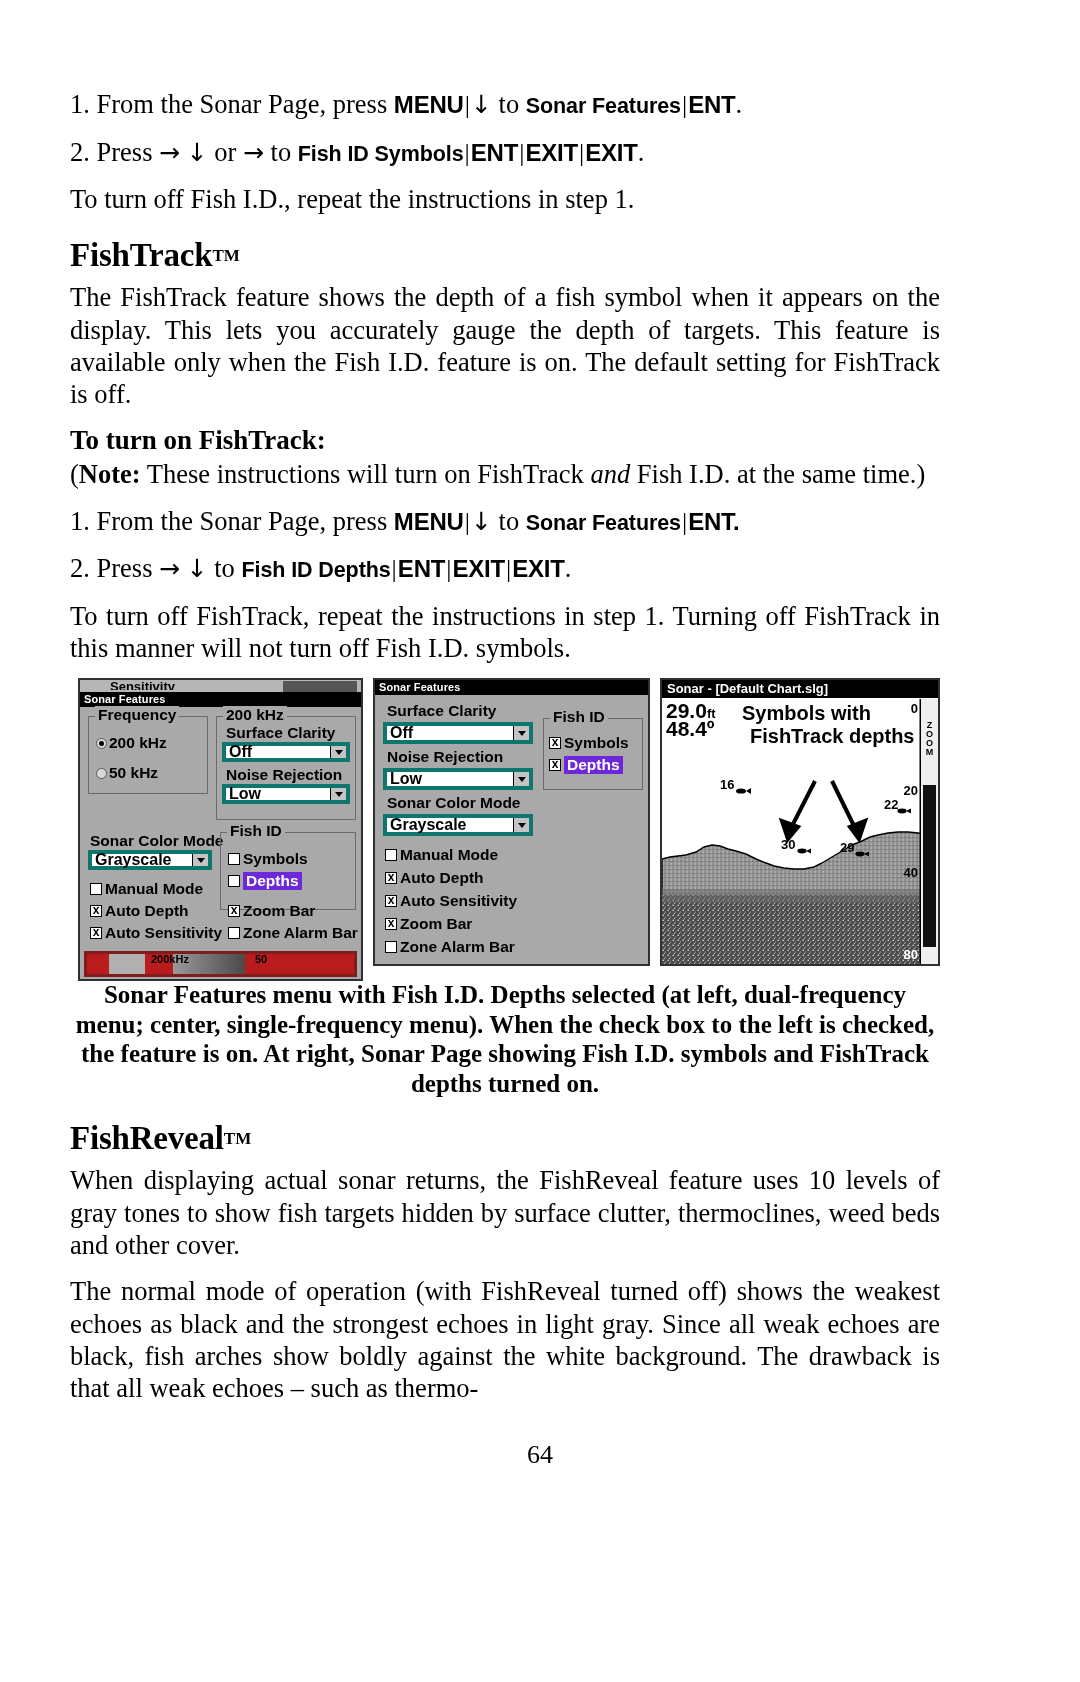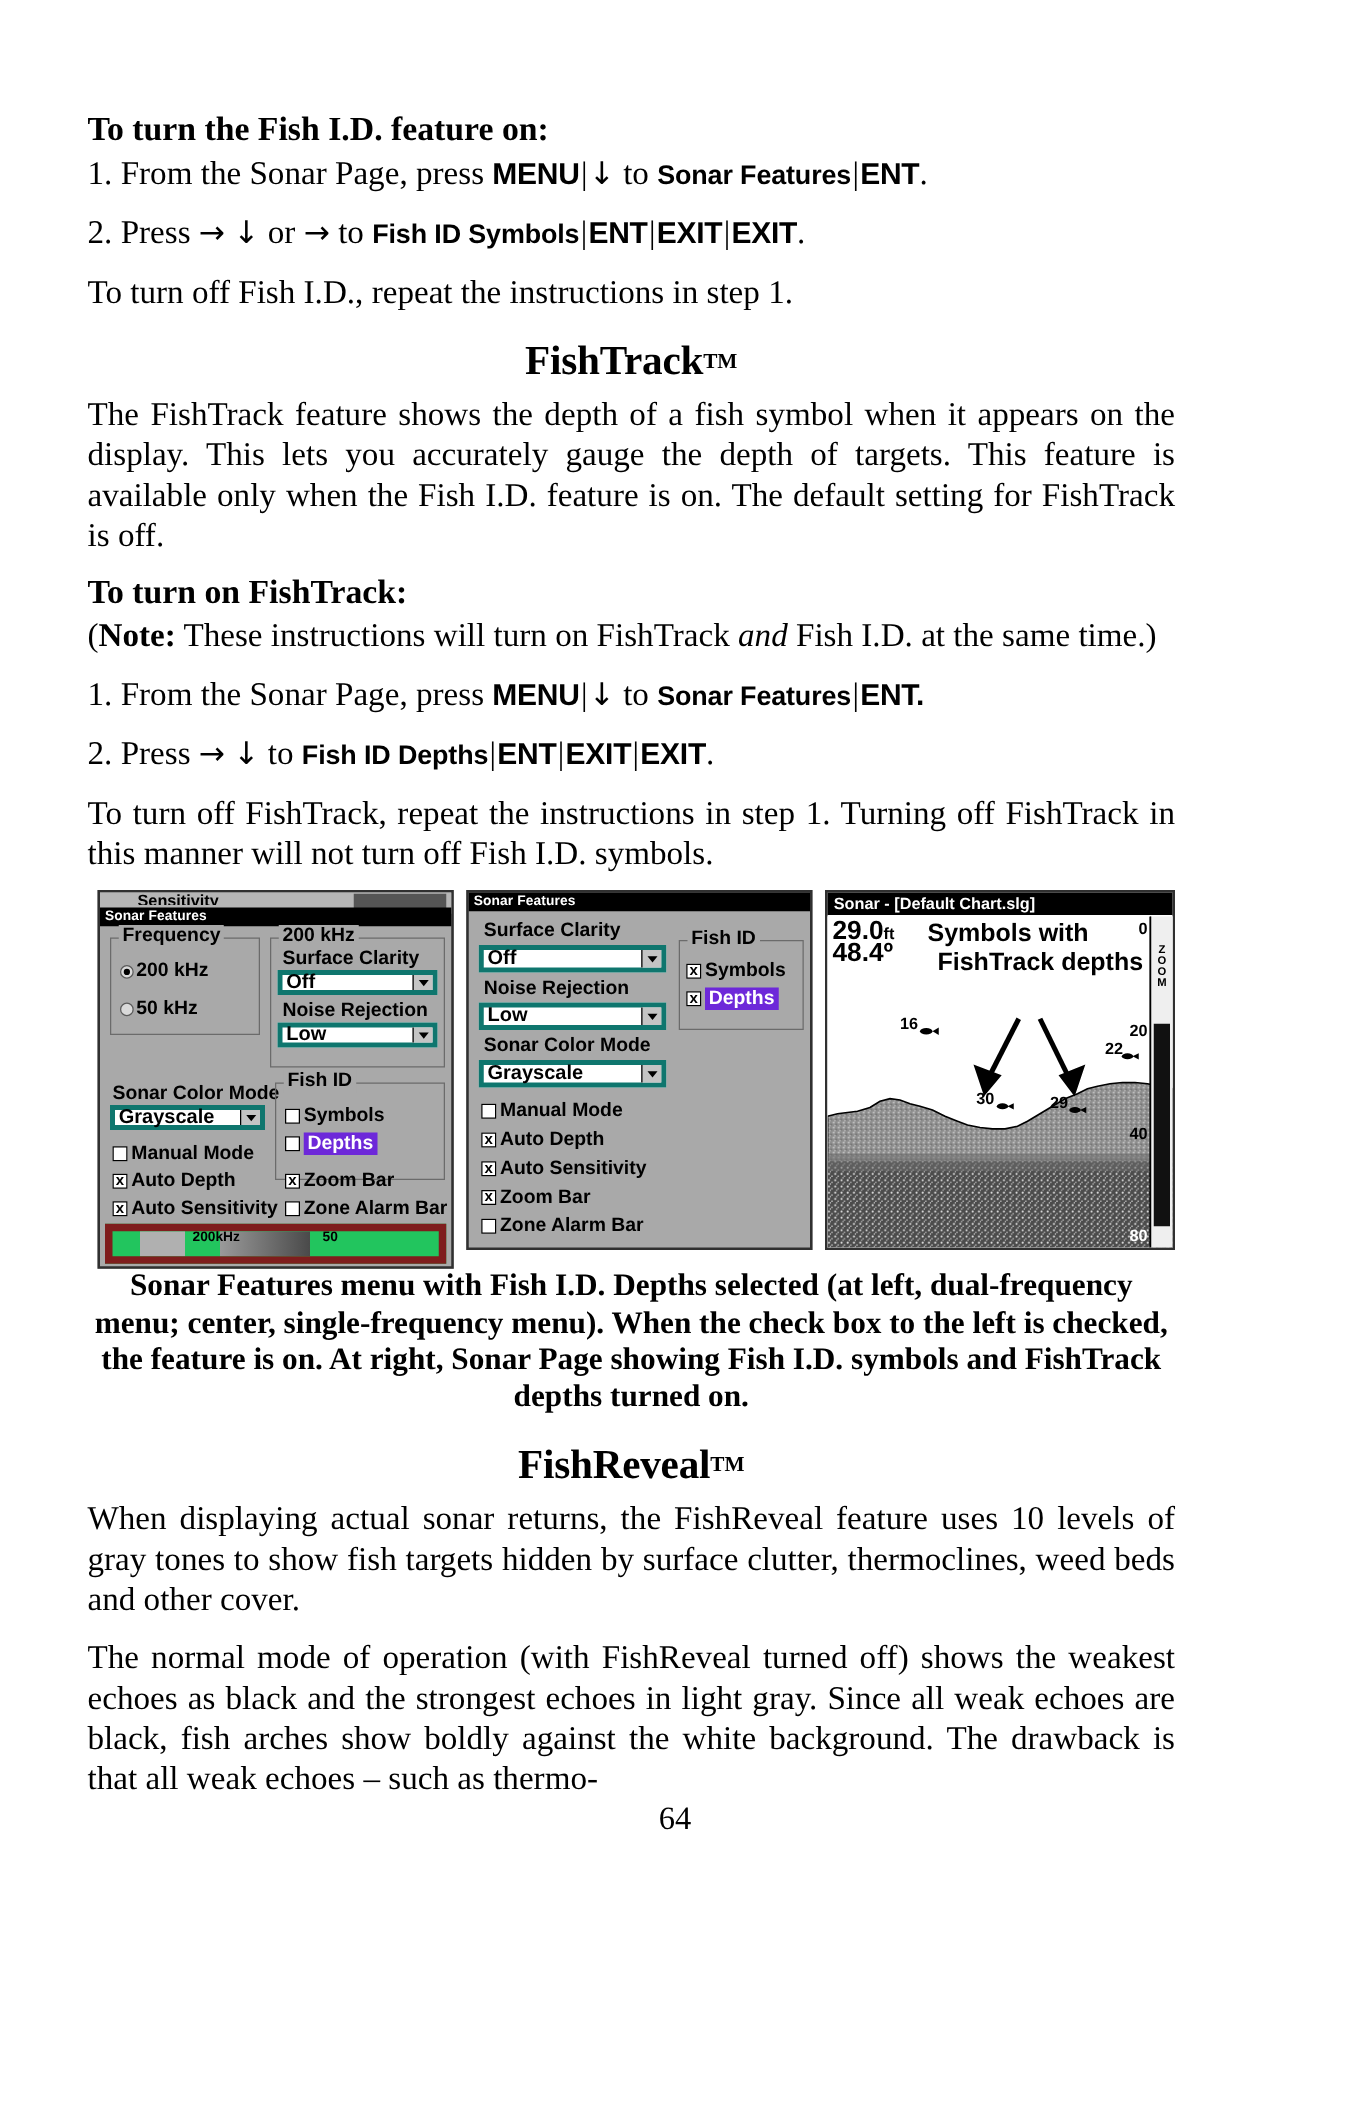--- a/index.html
+++ b/index.html
@@ -36,21 +36,20 @@
     line-height: 1.18;
     margin: 0 0 2px 0;
   }
   .h-section {
     font-family: "Liberation Serif", serif;
     font-weight: bold;
     font-size: 33px;
     line-height: 1.15;
     margin: 22px 0 6px 0;
     letter-spacing: -0.2px;
-    text-align: center;
   }
   .h-section .tm {
     font-size: 17px;
     vertical-align: 5px;
     letter-spacing: 0;
   }
   p.body {
     font-size: 26.5px;
     line-height: 1.22;
     margin: 0 0 14px 0;
@@ -274,22 +273,22 @@
     background: #6d28d9;
     color: #fff;
     padding: 0 3px;
   }
   .bottom-bar {
     position: absolute;
     left: 4px;
     right: 4px;
     bottom: 2px;
     height: 20px;
-    background: #22c55e;
-    border: 6px solid #7f1d1d;
+    background: #b91c1c;
+    border: 3px solid #7f1d1d;
     overflow: hidden;
   }
   .bottom-bar .seg-dark {
     position: absolute;
     left: 86px;
     top: 0;
     width: 72px;
     height: 100%;
     background: linear-gradient(90deg,#9a9a9a,#4a4a4a);
   }
@@ -416,21 +415,20 @@
     font-family: "Liberation Serif", serif;
     font-size: 26px;
   }
 </style>
 </head>
 <body>
 
 <div class="page">
   <div class="content">
 
-    <div class="h-bold">To turn the Fish I.D. feature on:</div>
 
     <p class="step"><span>1. From the Sonar Page, press </span><span class="key">MENU</span><span class="sep">|</span><span class="arrow">↓</span><span> to </span><span class="sc">Sonar Features</span><span class="sep">|</span><span class="key">ENT</span><span>.</span></p>
 
     <p class="step"><span>2. Press </span><span class="arrow">→</span> <span class="arrow">↓</span><span> or </span><span class="arrow">→</span><span> to </span><span class="sc">Fish ID Symbols</span><span class="sep">|</span><span class="key">ENT</span><span class="sep">|</span><span class="key">EXIT</span><span class="sep">|</span><span class="key">EXIT</span><span>.</span></p>
 
     <p class="body nojust">To turn off Fish I.D., repeat the instructions in step 1.</p>
 
     <div class="h-section"><span>FishTrack</span><span class="tm">TM</span></div>
 
     <p class="body">The FishTrack feature shows the depth of a fish symbol when it appears on the display. This lets you accurately gauge the depth of targets. This feature is available only when the Fish I.D. feature is on. The default setting for FishTrack is off.</p>

